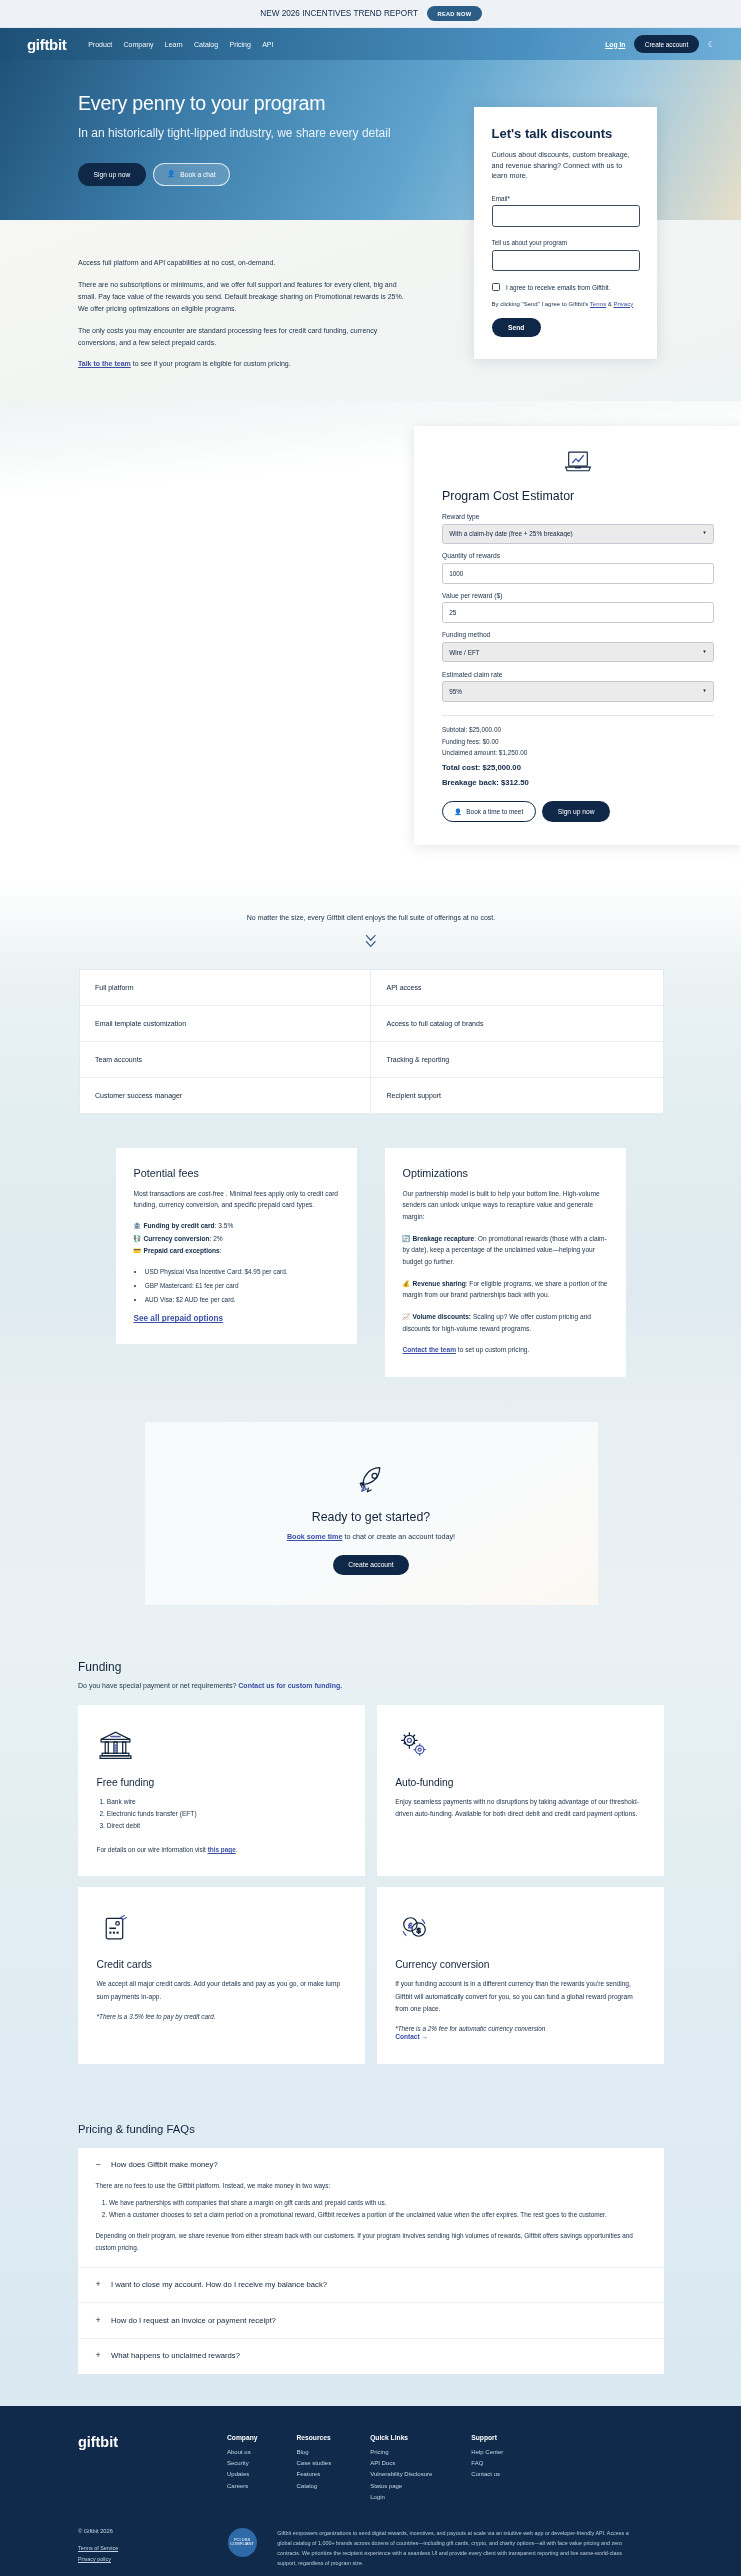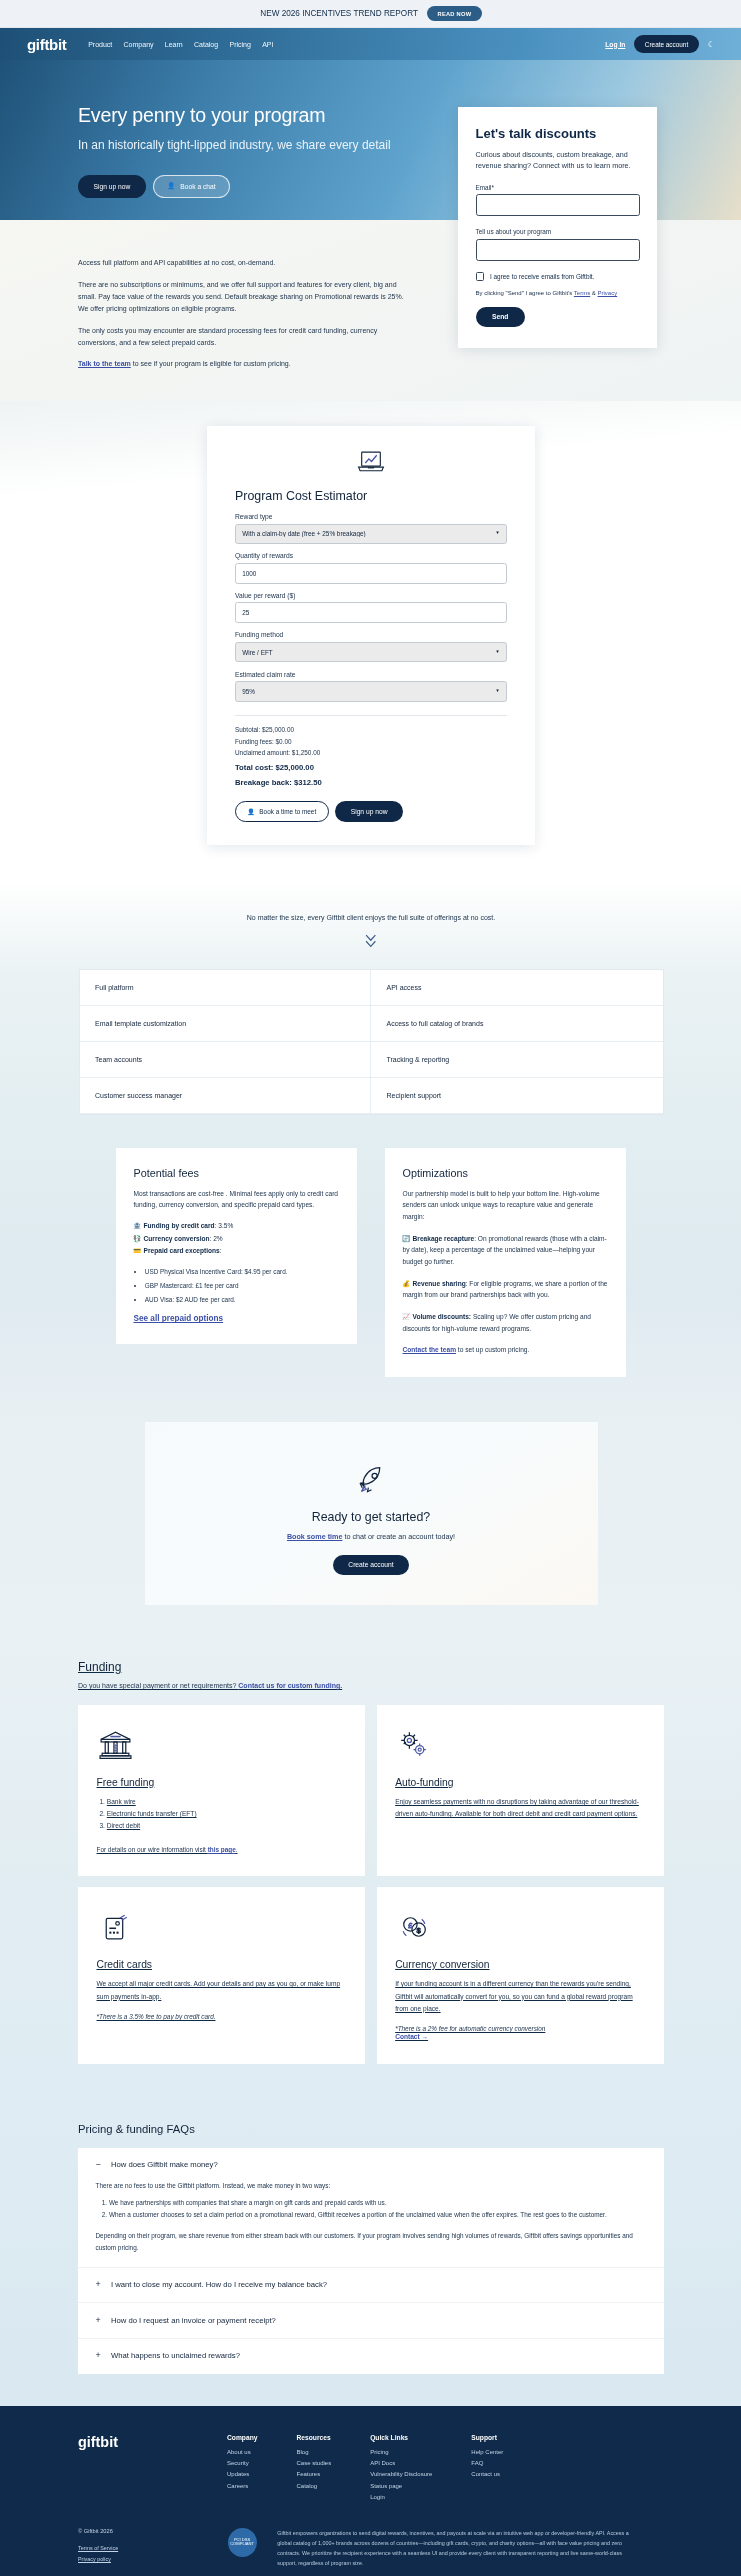--- a/index.html
+++ b/index.html
@@ -35,39 +35,39 @@
   .nav-right { margin-left: auto; display: flex; align-items: center; gap: 8.2px; }
   .login { font-size: 6.7px; color: #fff; font-weight: 700; text-decoration: underline; cursor: pointer; }
   .create-acct {
     background: #0f2847; color: #fff; font-size: 6.4px; border: none;
     padding: 5.7px 11.3px; border-radius: 11.3px; cursor: pointer;
   }
   .moon { color: #fff; font-size: 8.2px; cursor: pointer; }
 
   
   .hero {
-    position: relative; height: 160px; padding: 44px 0 0 78px;
+    position: relative; height: 160px; padding: 32px 0 0 78px;
     background: linear-gradient(115deg,#1f5278 0%,#3b7ba8 25%,#5ea3cd 55%,#9cc8e0 78%,#e8dfc9 100%);
   }
   .hero h1 { font-size: 19.6px; font-weight: 400; color: #fff; letter-spacing: -.01em; }
   .hero p { margin-top: 11.3px; font-size: 12px; color: #eaf3fa; font-weight: 300; }
   .hero-btns { margin-top: 23px; display: flex; gap: 7.2px; }
   .btn-dark {
     background: #0f2847; color: #fff; font-size: 6.7px; border: none;
     padding: 6.7px 15.5px; border-radius: 12.4px; cursor: pointer;
   }
   .btn-ghost {
     background: rgba(255,255,255,.16); color: #fff; font-size: 6.7px;
     border: 0.5px solid rgba(255,255,255,.75); padding: 6.2px 13.4px;
     border-radius: 12.4px; cursor: pointer; display: inline-flex; align-items: center; gap: 4.6px;
   }
 
   
   .discount-card {
-    position: absolute; right: 85px; top: 47px; width: 199px;
+    position: absolute; right: 85px; top: 47px; width: 183px;
     background: #fff; padding: 18.5px 17.5px 21.6px; box-shadow: 0 2.1px 13.4px rgba(10,40,70,.13);
     z-index: 5;
   }
   .discount-card h2 { font-size: 13px; font-weight: 700; color: #0f2847; }
   .discount-card .sub { margin-top: 9.3px; font-size: 7.2px; line-height: 1.5; color: #21364f; }
   .field-label { font-size: 6.4px; margin-top: 12.4px; margin-bottom: 3.6px; color: #21364f; }
   .field-input {
     width: 100%; height: 21.6px; border: 0.5px solid #3a4a5c; border-radius: 2.6px;
     background: #fff; padding: 0 5.2px; font-size: 6.7px; font-family: inherit;
   }
@@ -85,21 +85,21 @@
     background: linear-gradient(160deg,#f6f7f2 0%,#f3f5f3 45%,#eef3f3 100%);
     padding: 27px 78px 31px;
   }
   .clarity h2 { font-size: 12.4px; font-weight: 700; color: #0f2847; }
   .clarity p { margin-top: 9.8px; font-size: 7px; line-height: 1.72; color: #21364f; max-width: 334px; }
   .clarity a.strong { color: #3b4fa6; font-weight: 700; text-decoration: underline; }
 
   
   .estimator-wrap {
     background: linear-gradient(175deg,#eef3f3 0%,#ffffff 18%,#ffffff 100%);
-    padding: 25px 0 36px; display: flex; justify-content: center;
+    padding: 25px 0 36px; display: flex; justify-content: flex-end;
   }
   .estimator {
     width: 328px; background: #fff; box-shadow: 0 1.5px 12.4px rgba(12,42,72,.12);
     padding: 24px 28px 23px; text-align: left;
   }
   .est-icon { display: flex; justify-content: center; margin-bottom: 13.4px; }
   .estimator h3 { font-size: 12.4px; font-weight: 400; color: #12243c; margin-bottom: 10.3px; }
   .est-label { font-size: 6.7px; color: #21364f; margin-top: 8.2px; margin-bottom: 3.6px; }
   .est-select, .est-input {
     width: 100%; height: 20.6px; border: 0.5px solid #c3cad3; border-radius: 2.6px;
@@ -165,21 +165,20 @@
   .cta .rocket { margin-bottom: 9.3px; }
   .cta h2 { font-size: 12.4px; font-weight: 400; color: #12243c; }
   .cta p { margin-top: 8.2px; font-size: 7.2px; color: #21364f; }
   .cta p a { color: #3b4fa6; font-weight: 700; text-decoration: underline; }
   .cta button { margin-top: 13.4px; }
 
   
   .funding {
     background: linear-gradient(180deg,#e9f1f4 0%,#e2edf2 50%,#dfecf3 100%);
     padding: 25px 78px 36px;
-    text-decoration: underline;
   }
   .funding h2 { font-size: 12px; font-weight: 400; color: #12243c; }
   .funding .lead { margin-top: 8.2px; font-size: 7px; color: #21364f; }
   .funding .lead a { color: #3b4fa6; font-weight: 700; }
   .fund-grid { margin-top: 15.5px; display: grid; grid-template-columns: 1fr 1fr; gap: 11.3px; }
   .fund-card { background: #fff; padding: 20.6px 18.5px 23px; min-height: 155px; }
   .fund-icon { height: 38px; display: flex; align-items: center; margin-bottom: 13.4px; }
   .fund-card h3 { font-size: 10.3px; font-weight: 400; color: #12243c; margin-bottom: 8.2px; }
   .fund-card p, .fund-card li { font-size: 6.6px; line-height: 1.85; color: #21364f; }
   .fund-card ol { margin-left: 10.3px; }

